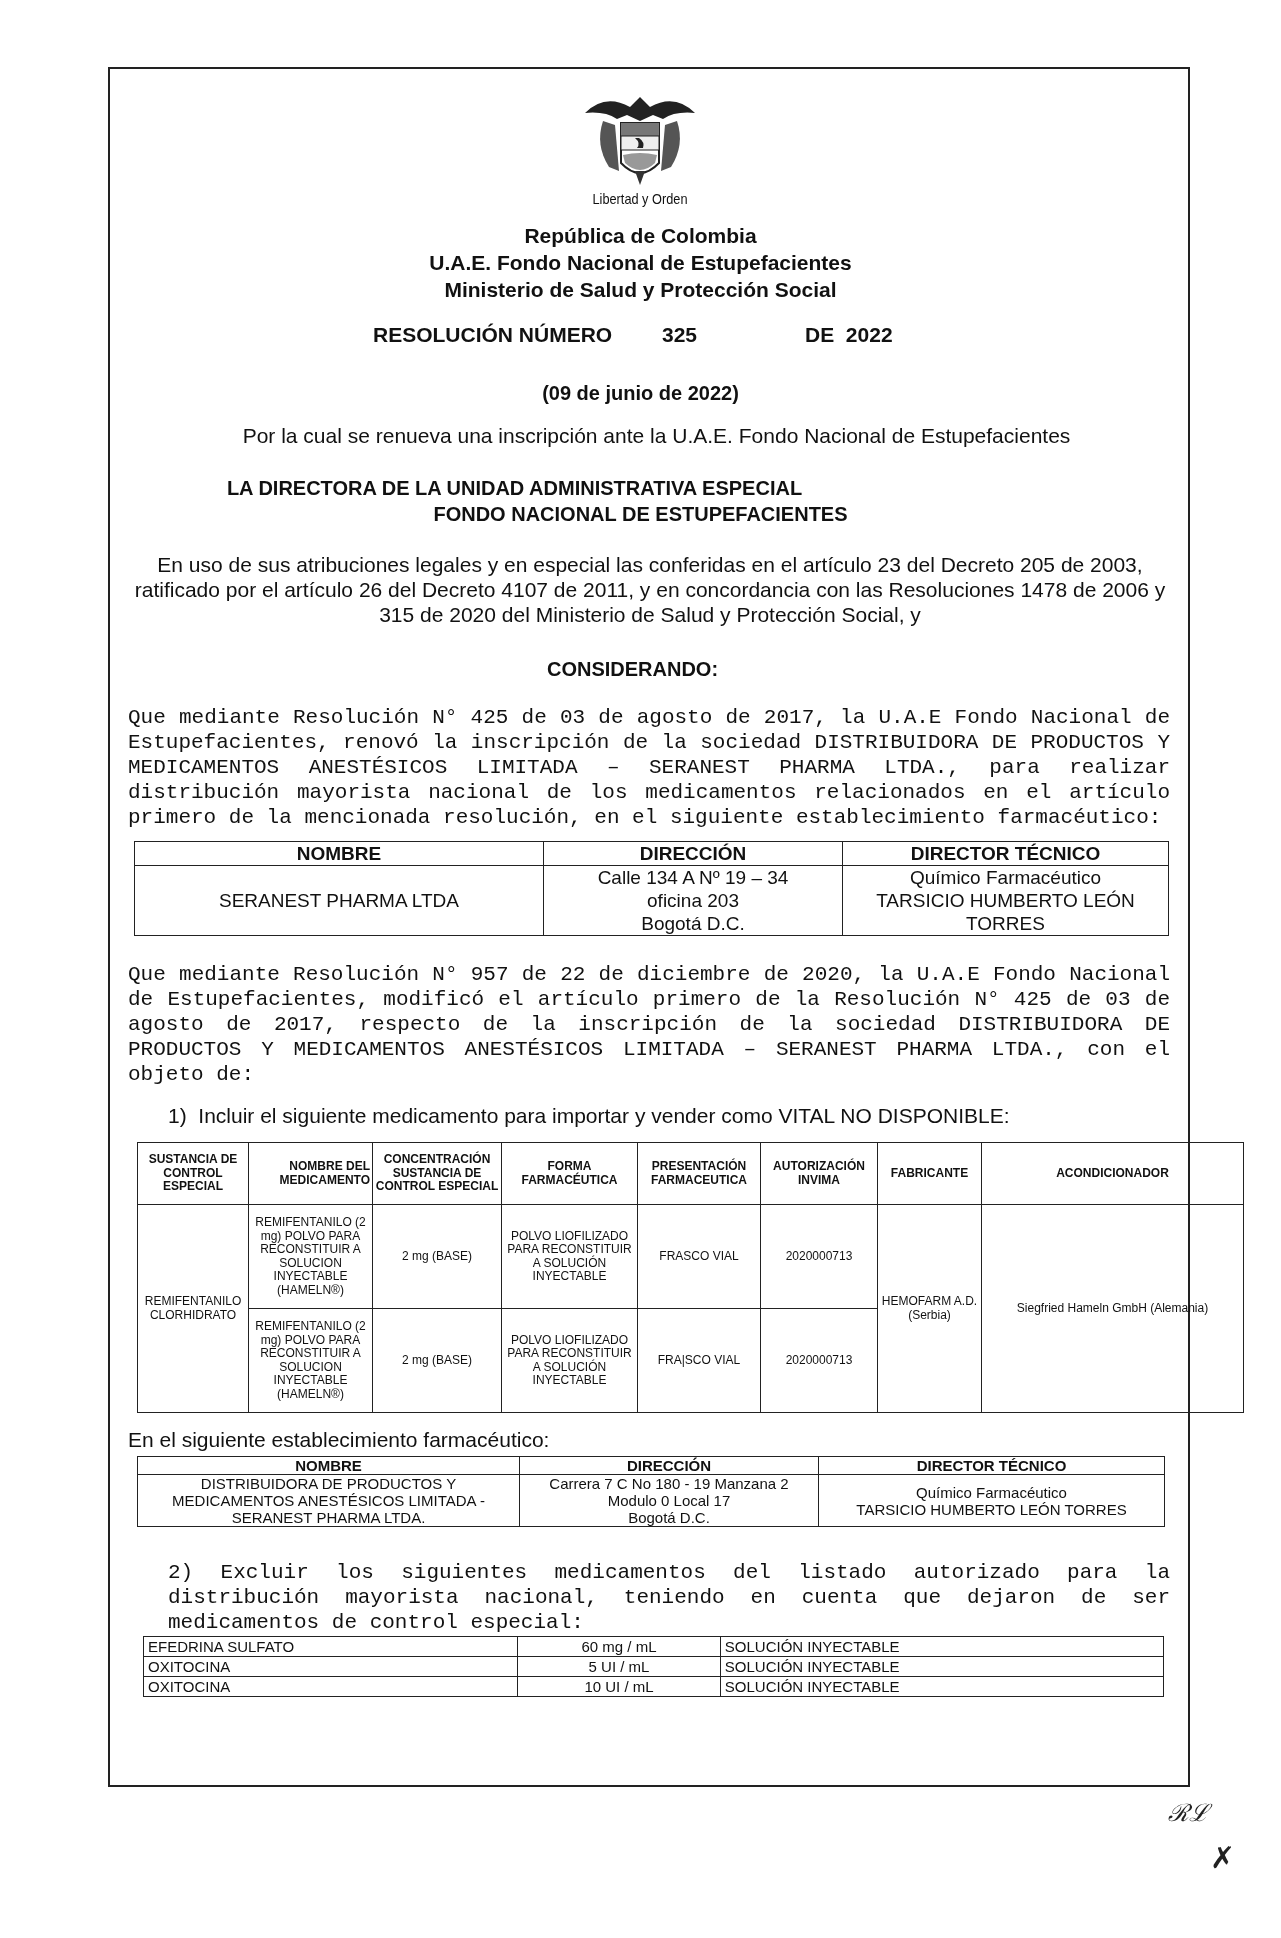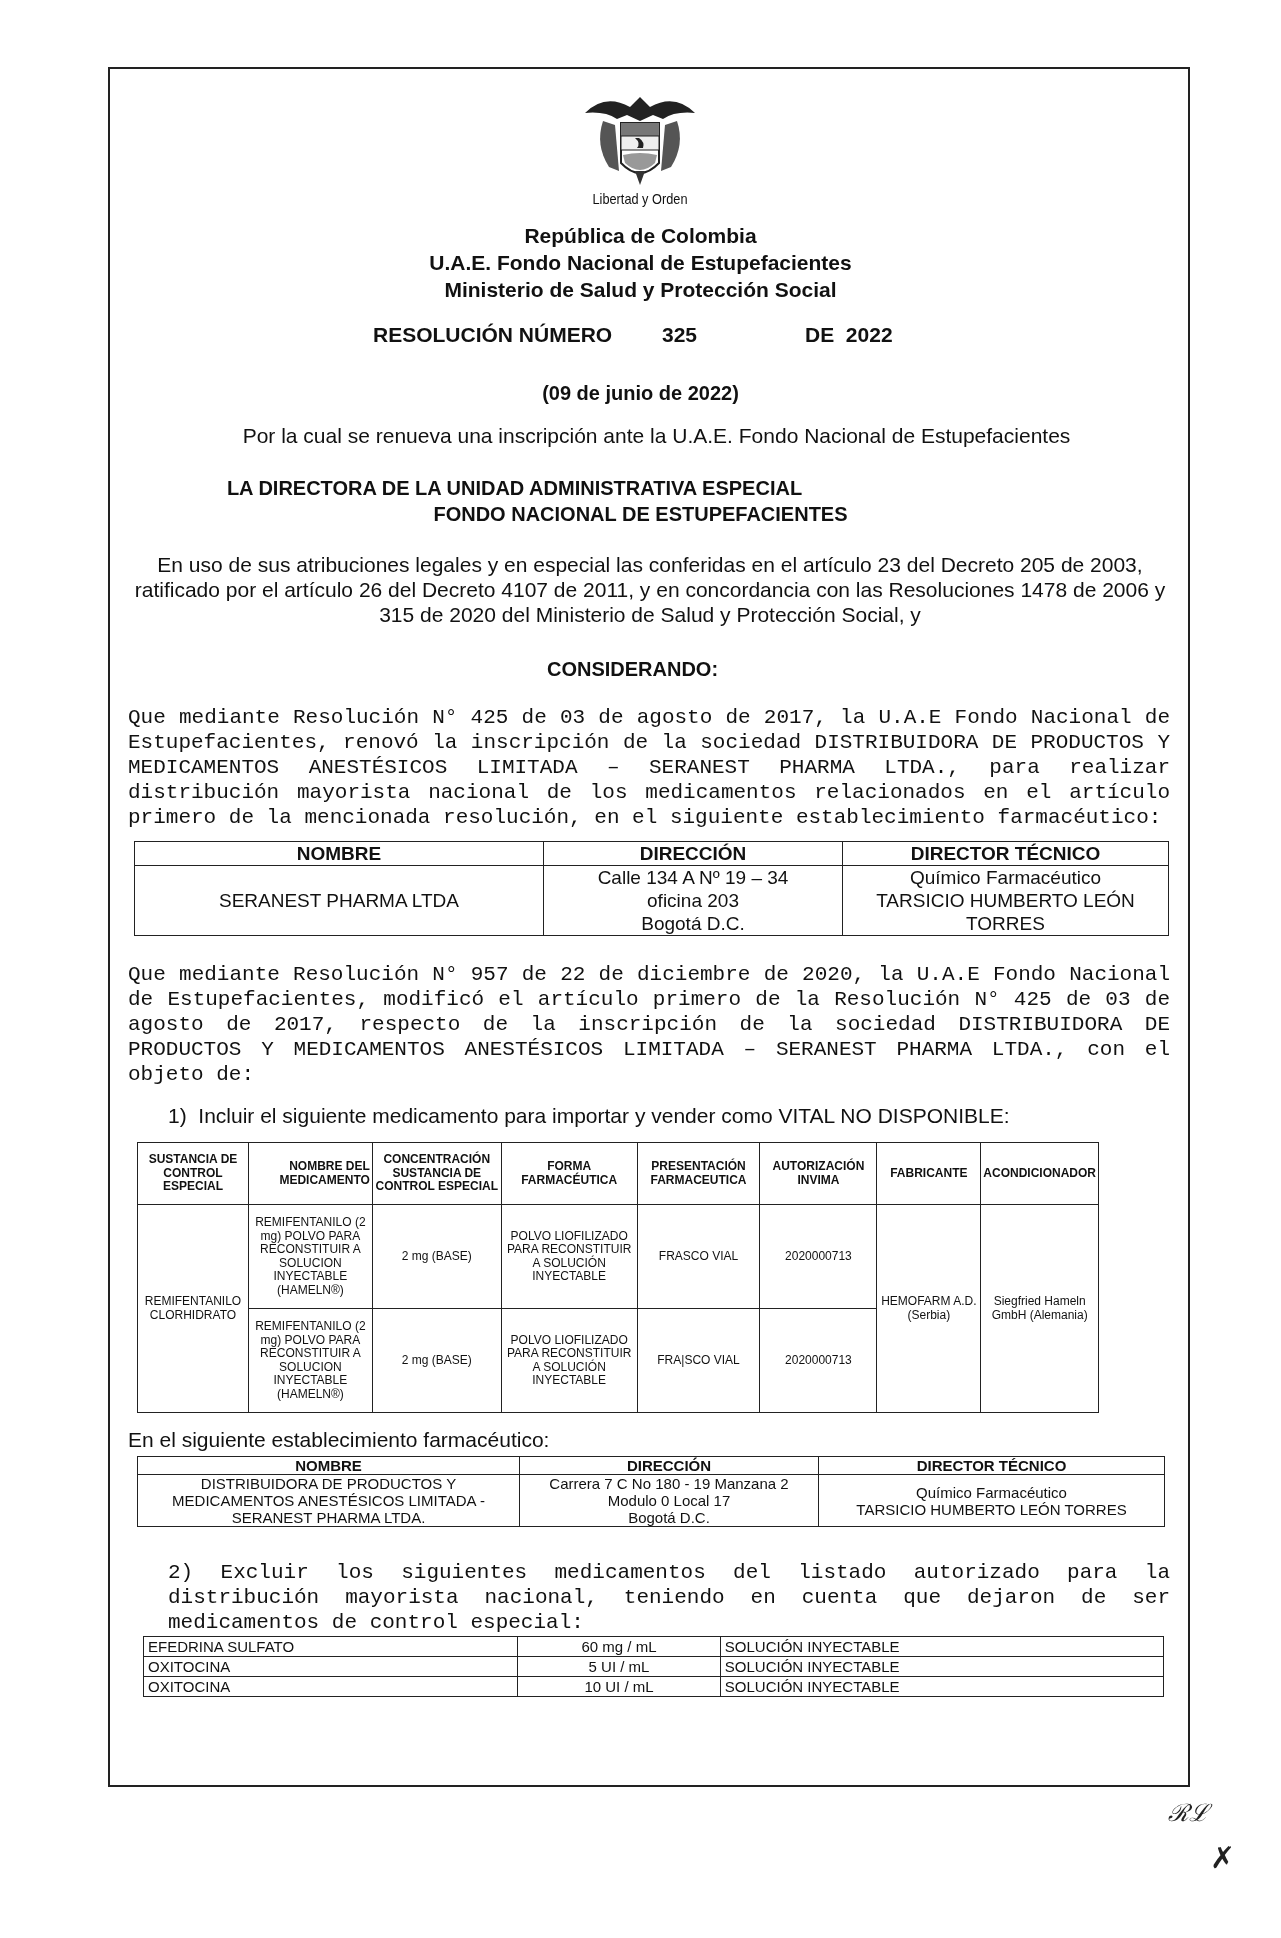--- a/index.html
+++ b/index.html
@@ -93,21 +93,21 @@
       <div>TORRES</div>
     </td>
   </tr>
 </tbody>
   </table>
 
 <div class="abs para" style="left:128px;width:1042px;top:962px;">Que mediante Resolución N° 957 de 22 de diciembre de 2020, la U.A.E Fondo Nacional de Estupefacientes, modificó el artículo primero de la Resolución N° 425 de 03 de agosto de 2017, respecto de la inscripción de la sociedad DISTRIBUIDORA DE PRODUCTOS Y MEDICAMENTOS ANESTÉSICOS LIMITADA – SERANEST PHARMA LTDA., con el objeto de:</div>
 
 <div class="abs" style="left:168px;top:1104px;font-size:21px;white-space:pre;">1)  Incluir el siguiente medicamento para importar y vender como VITAL NO DISPONIBLE:</div>
 
-<table class="t2" style="left:137px;top:1142px;width:962px;">
+<table class="t2" style="left:137px;top:1142px;width:1107px;">
   <tbody>
       <tr style="height:62px;">
     <th style="width:106px;">SUSTANCIA DE CONTROL ESPECIAL</th>
     <th style="width:119px;text-align:right;">NOMBRE DEL MEDICAMENTO</th>
     <th style="width:124px;">CONCENTRACIÓN SUSTANCIA DE CONTROL ESPECIAL</th>
     <th style="width:131px;">FORMA FARMACÉUTICA</th>
     <th style="width:118px;">PRESENTACIÓN FARMACEUTICA</th>
     <th style="width:112px;">AUTORIZACIÓN INVIMA</th>
     <th style="width:99px;">FABRICANTE</th>
     <th>ACONDICIONADOR</th>

